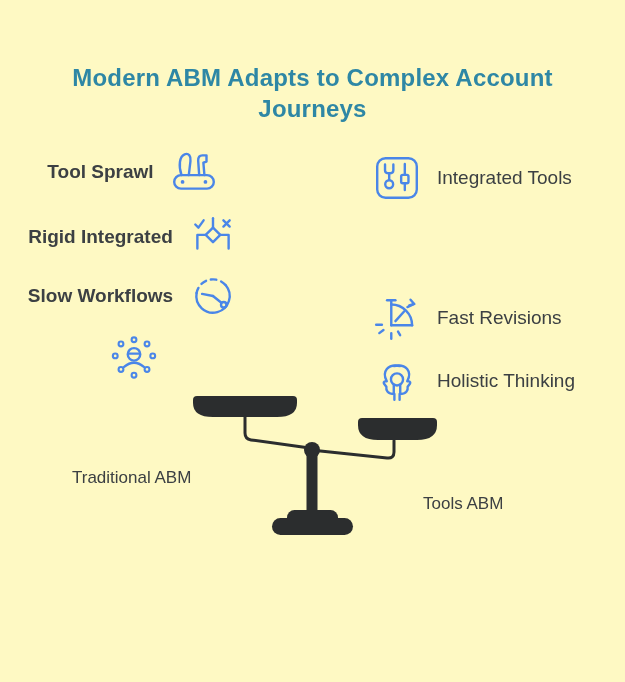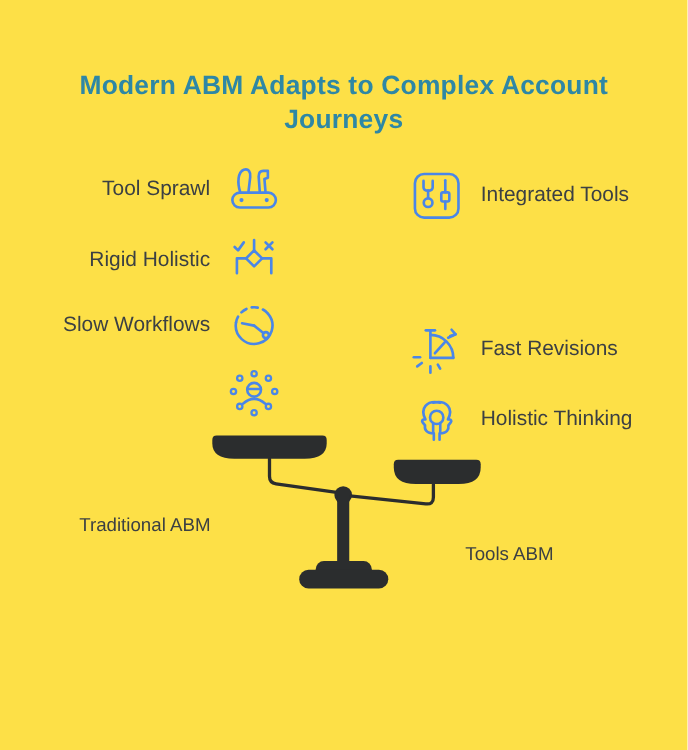--- a/index.html
+++ b/index.html
@@ -1,40 +1,40 @@
 <!DOCTYPE html>
 <html style="--color-title: #2e87a5; --color-icon: #4a86e8; --color-scale: #2b2d2e; --color-text: #3c4043;"><head>
 <meta charset="utf-8">
 <style>
   html,body{margin:0;padding:0;background:#ffffff;}
   .canvas{
     position:relative;
     width:625px;height:682px;
-    background:#fde047;
+    background:#fef9c3;
     font-family:"Liberation Sans", sans-serif;
     overflow:hidden;
   }
   .title{
     position:absolute;
     top:46px;left:50px;right:50px;
     text-align:center;
     font-size:24px;
     font-weight:700;
     line-height:31px;
     color:var(--color-title,#2e87a5);
     letter-spacing:0.2px;
   }
   .row{
     position:absolute;
     display:flex;
     align-items:center;
     gap:14px;
     height:52px;
   }
-  .row-left{ left:30px; width:227px; justify-content:flex-end; }
+  .row-left{ left:20px; width:227px; justify-content:center;font-weight:bold; }
   .row-right{ left:371px; width:240px; justify-content:flex-start;text-align:right; }
   .item-label{
     font-size:19px;
     color:var(--color-text,#3c4043);
     line-height:24px;
   }
   .row-right .item-label{ max-width:160px; }
   .icon{
     width:52px;height:52px;
     flex:0 0 auto;
@@ -77,21 +77,21 @@
         <path class="stroke" d="M12 27 C 9 18 10 9 15 7 C 19 5.5 21.2 9 20.6 13.5 L 19 27"></path>
         <path class="stroke" d="M29 27 L 28 13 Q 28 8 32 8 L 36 8 L 36 14 L 33 15 L 34 27"></path>
         <rect class="stroke" x="5" y="27" width="38" height="13" rx="6.5"></rect>
         <circle class="fill" cx="13" cy="33.5" r="1.8"></circle>
         <circle class="fill" cx="35" cy="33.5" r="1.8"></circle>
       </svg>
     </span>
   </div>
 
   <div class="row row-left" style="top:211px">
-    <span class="item-label">Rigid Holistic</span>
+    <span class="item-label">Rigid Integrated</span>
     <span class="icon">
       <svg viewBox="0 0 48 48">
         <path class="stroke" d="M24 6 V 15"></path>
         <path class="stroke" d="M24 15 L 31 22 L 24 29 L 17 22 Z"></path>
         <path class="stroke" d="M7 12 L 10 15 L 15 8"></path>
         <path class="stroke" d="M34 8 L 40 14 M 40 8 L 34 14"></path>
         <path class="stroke" d="M17 22 H 9 V 35"></path>
         <path class="stroke" d="M31 22 H 39 V 35"></path>
       </svg>
     </span>

